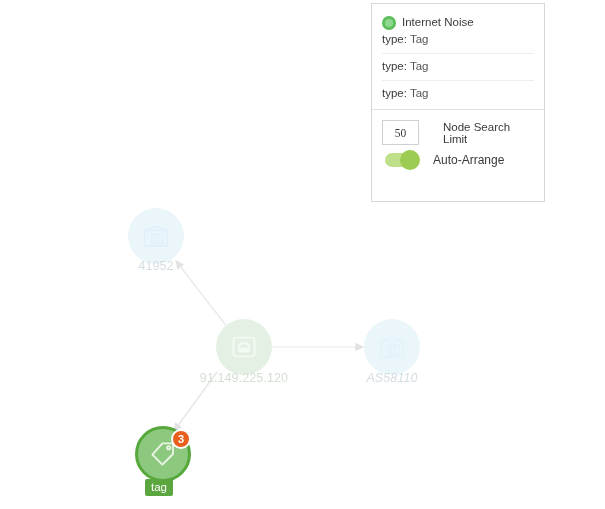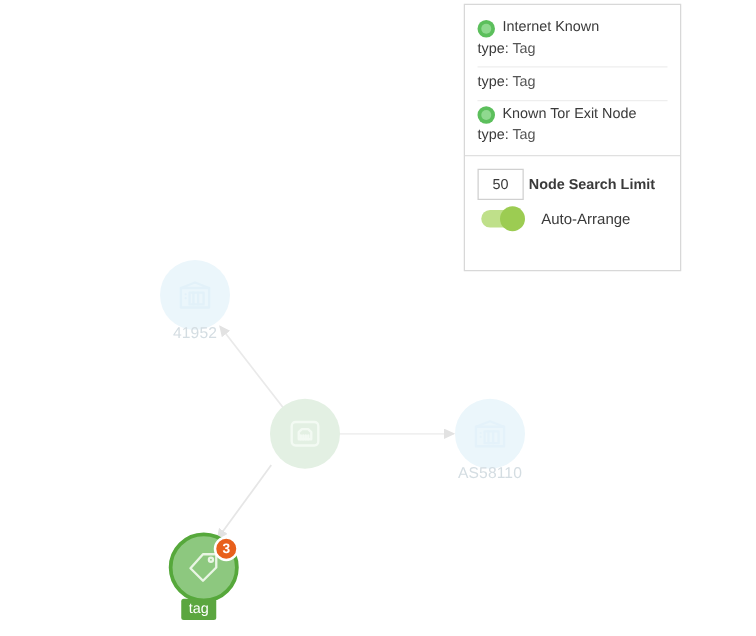--- a/index.html
+++ b/index.html
@@ -154,32 +154,31 @@
   .control-row {
     display: flex;
     align-items: center;
     margin-bottom: 8px;
   }
   #node-search-limit {
     width: 37px;
     height: 25px;
     border: 1px solid #d0d0d0;
     background: #ffffff;
-    font-family: Liberation Sans, sans-serif;
+    font-family: Liberation Serif, serif;
     font-size: 11.5px;
     color: #3a3a3a;
     text-align: center;
     box-sizing: border-box;
     padding: 0;
   }
   .control-label {
     font-size: 11.5px;
     color: #3a3a3a;
-    margin-left: 4px;
-    font-weight: bold;
+    margin-left: 24px;
   }
   .toggle {
     width: 34px;
     height: 14px;
     border-radius: 8px;
     background: #bfe08a;
     position: relative;
     margin-left: 3px;
   }
   .toggle-knob {
@@ -232,34 +231,35 @@
 
   <div class="graph-node node-ip" style="left:216px; top:319px;">
     <span>
       <svg width="30" height="30" viewBox="0 0 24 24" fill="none" stroke="#f3faf3" stroke-width="1.5" stroke-linecap="round" stroke-linejoin="round">
         <rect x="3.5" y="4.5" width="17" height="15" rx="2.5"></rect>
         <path d="M8 15.5 L8 11 L10 9 L14 9 L16 11 L16 15.5 Z"></path>
         <path d="M9.3 15.5 L9.3 13 M10.9 15.5 L10.9 13 M12.5 15.5 L12.5 13 M14.1 15.5 L14.1 13"></path>
       </svg>
     </span>
   </div>
+  <div class="node-label ip-label" style="left:186px; top:371px; width:116px;">91.149.225.120</div>
 
   <div class="graph-node node-asn" style="left:364px; top:319px;">
     <span>
       <svg width="30" height="30" viewBox="0 0 24 24" fill="none" stroke="#e4f2fa" stroke-width="1.5" stroke-linecap="round" stroke-linejoin="round">
         <path d="M3 7.5 L12 4 L21 7.5 L21 20 L3 20 Z"></path>
         <path d="M3 7.5 L21 7.5"></path>
         <rect x="8.5" y="10.5" width="9" height="7.5"></rect>
         <path d="M11 10.5 L11 18 M14 10.5 L14 18"></path>
         <circle cx="6" cy="11.5" r="0.7" fill="#e4f2fa" stroke="none"></circle>
         <circle cx="6" cy="14" r="0.7" fill="#e4f2fa" stroke="none"></circle>
       </svg>
     </span>
   </div>
-  <div class="node-label" style="left:354px; top:371px; width:76px;">AS58110</div>
+  <div class="node-label" style="left:354px; top:371px; width:76px;font-style:italic;">AS58110</div>
 
   <div class="graph-node node-tag" style="left:135px; top:426px;">
     <span>
       <svg width="30" height="30" viewBox="0 0 24 24" fill="none" stroke="#e9f5e4" stroke-width="1.5" stroke-linecap="round" stroke-linejoin="round">
         <path d="M11.5 3.5 L20 3.5 L20 12 L11.5 20.5 L3.5 12.5 Z"></path>
         <circle cx="16.6" cy="7" r="1.3"></circle>
       </svg>
     </span>
   </div>
   <div class="count-badge" style="left:171px; top:429px;">3</div>
@@ -267,38 +267,34 @@
 
 </div>
 
 <div id="legend-panel">
 
   <div class="legend-entries">
 
     <div class="legend-entry">
       <div class="legend-entry-head">
         <span class="legend-dot"></span>
-        <span class="legend-title">Internet Known</span>
+        <span class="legend-title">Internet Noise</span>
       </div>
       <div class="legend-type-row">
         <span class="legend-type-key">type:</span><span class="legend-type-val">Tag</span>
       </div>
     </div>
 
     <div class="legend-entry">
       <div class="legend-type-row">
         <span class="legend-type-key">type:</span><span class="legend-type-val">Tag</span>
       </div>
     </div>
 
     <div class="legend-entry">
-      <div class="legend-entry-head">
-        <span class="legend-dot"></span>
-        <span class="legend-title">Known Tor Exit Node</span>
-      </div>
       <div class="legend-type-row">
         <span class="legend-type-key">type:</span><span class="legend-type-val">Tag</span>
       </div>
     </div>
 
   </div>
 
   <div class="controls">
 
     <div class="control-row">

